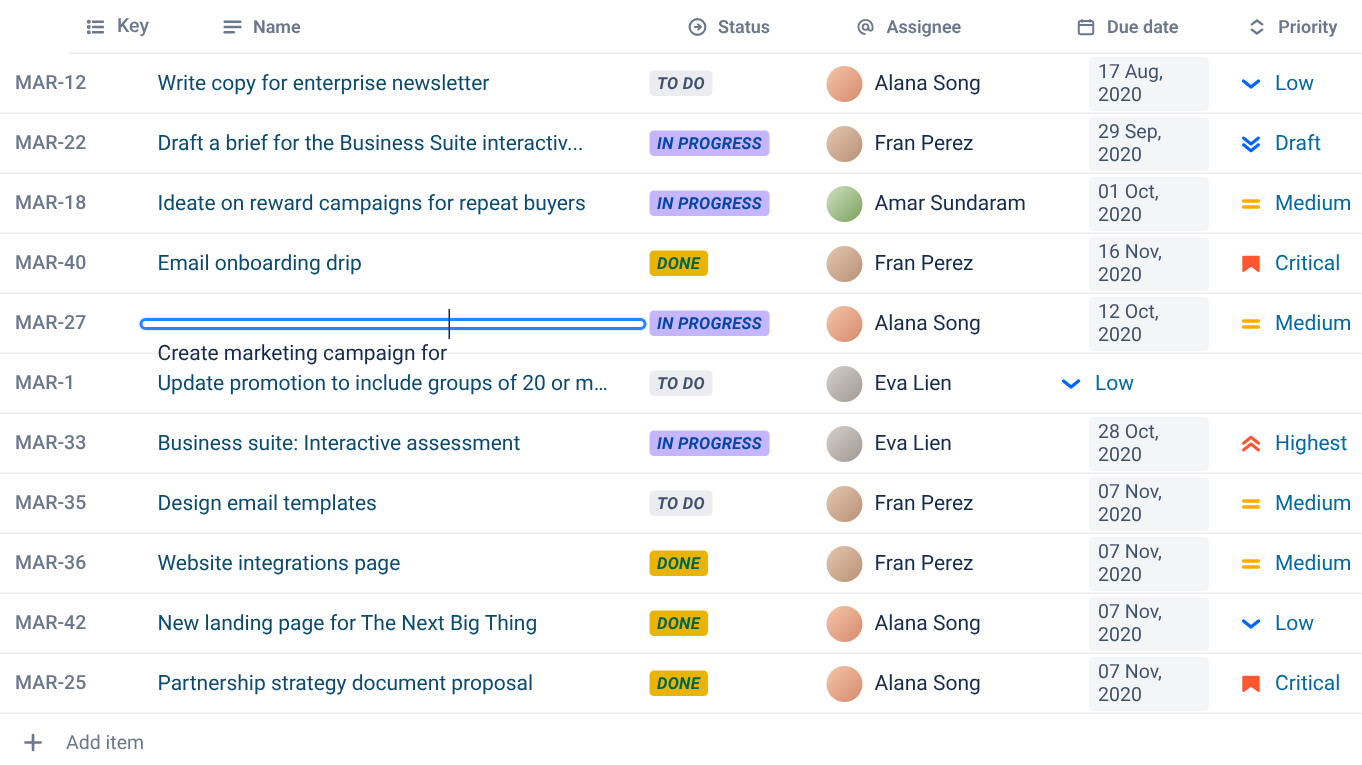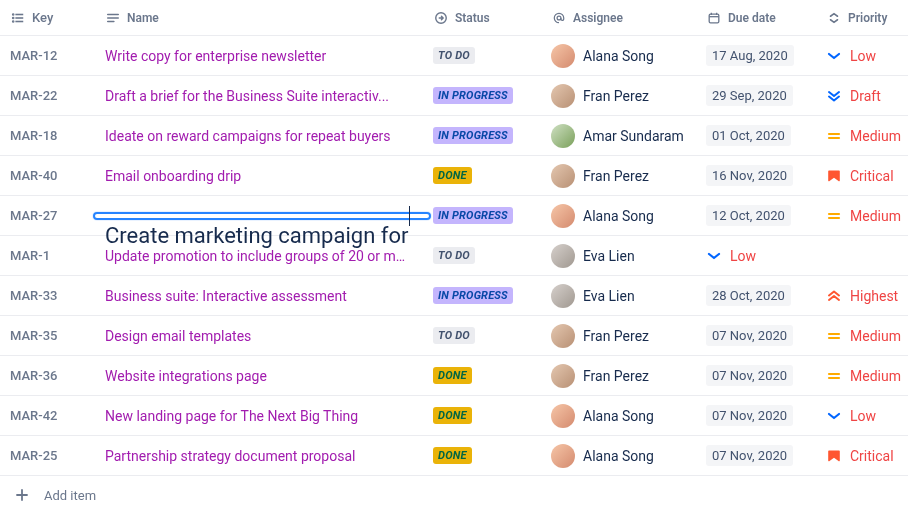--- a/index.html
+++ b/index.html
@@ -16,39 +16,40 @@
   .header-row, .row {
     display: flex;
     align-items: center;
     border-bottom: 1px solid #EBECF0;
   }
   .header-row {
     height: 36px;
     color: #6B778C;
     font-weight: 600;
     font-size: 12px;
+    margin-left: 46px;
   }
   .row { height: 40px; }
   .cell { padding: 0 10px; display: flex; align-items: center; }
   .col-key { width: 95px; color: #6B778C; font-weight: 500; font-size: 13px; }
   .header-row .col-key { color: #6B778C; }
   .col-name { width: 328px; position: relative; }
   .col-status { width: 118px; }
   .col-assignee { width: 155px; text-align: center; }
   .col-due { width: 120px; }
   .col-priority { width: 92px; }
 
   .hdr-icon { width: 16px; height: 16px; margin-right: 6px; display: inline-flex; align-items: center; justify-content: center; flex-shrink: 0; }
   .hdr-icon svg { width: 14px; height: 14px; }
 
   .name-text {
     white-space: nowrap;
     overflow: hidden;
     text-overflow: ellipsis;
-    color: #a21caf;
+    color: #0c4a6e;
   }
 
   .status-badge {
     display: inline-block;
     padding: 2px 5px;
     border-radius: 3px;
     font-size: 11px;
     font-weight: 700;
     letter-spacing: 0.2px;
     font-style: italic;
@@ -64,26 +65,27 @@
   }
   .assignee-name { color: #172B4D; }
 
   .date-chip {
     display: inline-block;
     background: #F4F5F7;
     color: #42526E;
     padding: 3px 6px;
     border-radius: 3px;
     font-size: 13px;
+    margin-left: 20px;
   }
 
   .pri { display: flex; align-items: center; }
   .pri-icon { width: 16px; height: 16px; margin-right: 8px; flex-shrink: 0; display: inline-flex; align-items: center; justify-content: center; }
   .pri-icon svg { width: 16px; height: 16px; }
-  .pri-label { color: #ef4444; }
+  .pri-label { color: #0369a1; }
 
   .edit-input-wrap {
     position: absolute;
     left: -2px; right: -8px; top: -4px; bottom: -4px;
     border: 2px solid #2684FF;
     border-radius: 4px;
     background: #fff;
     display: flex;
     align-items: center;
     padding: 0 10px;
@@ -286,21 +288,21 @@
           </span>
           <span class="pri-label">Critical</span>
         </div>
       </div>
       <div class="row">
         <div class="cell col-key">
           <span>MAR-27</span>
         </div>
         <div class="cell col-name">
           <div class="edit-input-wrap">
-            <span style="font-size: 22px; margin-top: 40px;">Create marketing campaign for</span>
+            <span style="font-size: 14px; margin-top: 40px;">Create marketing campaign for</span>
             <span class="caret"></span>
           </div>
         </div>
         <div class="cell col-status">
           <span class="status-badge status-inprogress">IN PROGRESS</span>
         </div>
         <div class="cell col-assignee">
           <span class="avatar" style="background: linear-gradient(135deg, rgb(246, 198, 168), rgb(212, 138, 110));"></span>
           <span class="assignee-name">Alana Song</span>
         </div>

